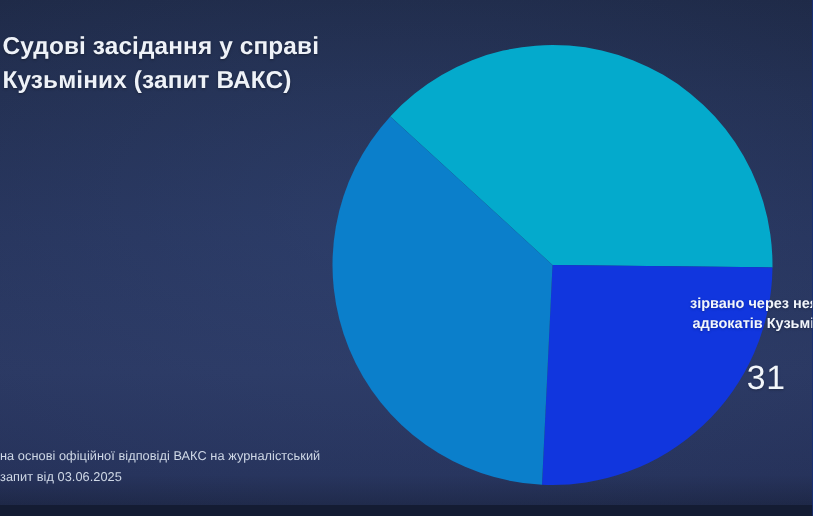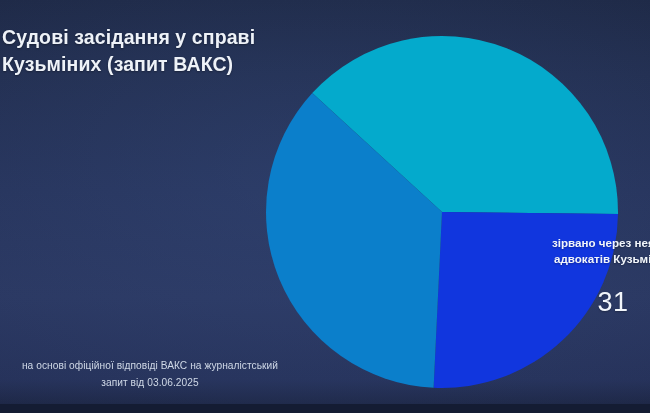--- a/index.html
+++ b/index.html
@@ -63,21 +63,20 @@
   #credit {
     position: absolute;
     left: 0px;
     top: 358px;
     width: 300px;
     color: #cfd8e6;
     font-size: 10.2px;
     font-weight: normal;
     line-height: 1.62;
     letter-spacing: .05px;
-    text-align: center;
   }
   #credit .ln { display: block; white-space: nowrap; }
 
   
   #pie-wrap {
     position: absolute;
     left: 262px;
     top: 32px;
     width: 360px;
     height: 360px;

